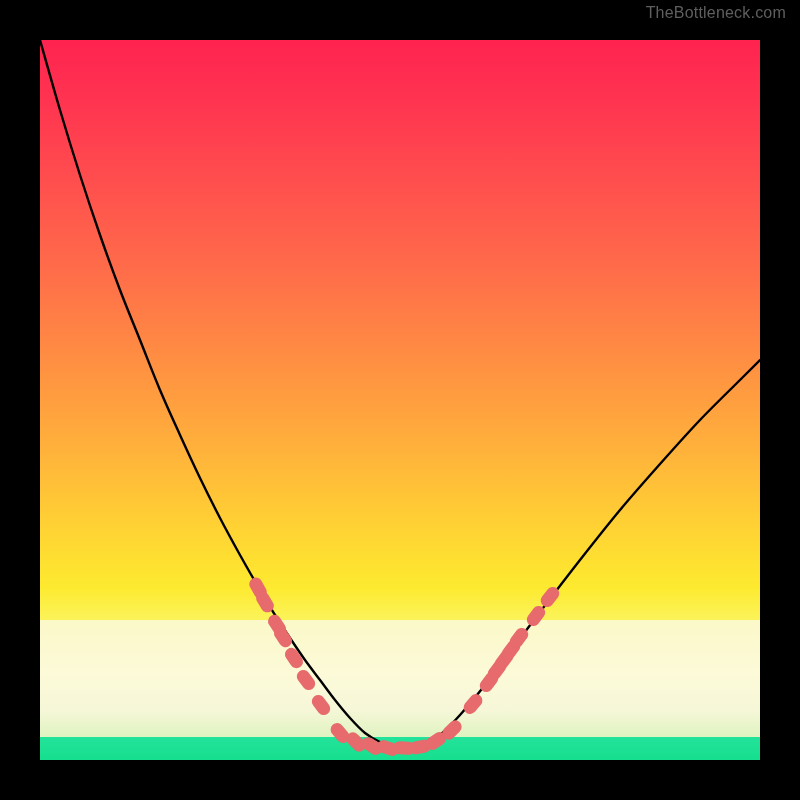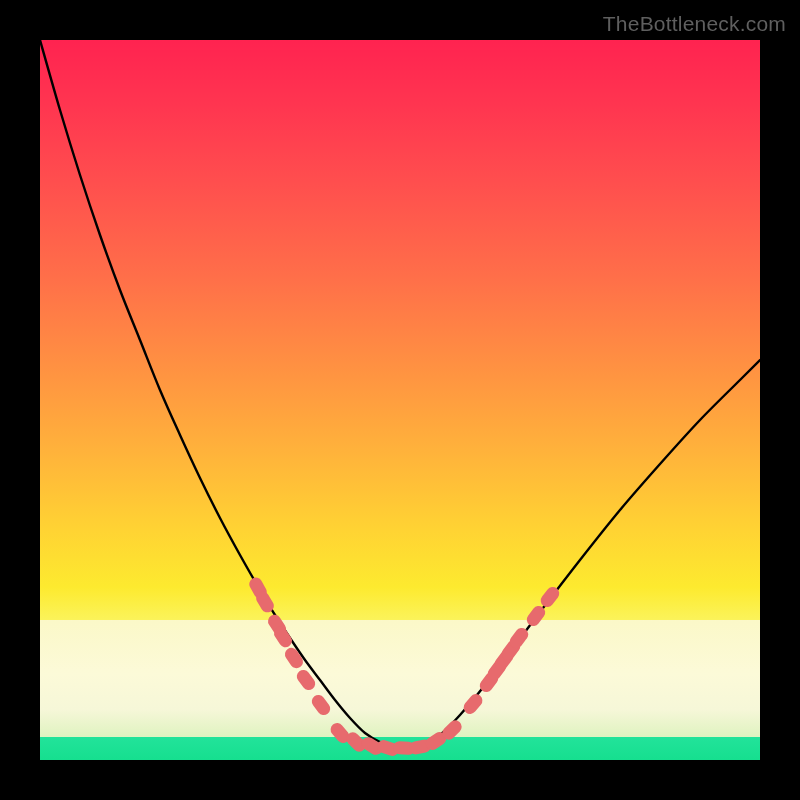--- a/index.html
+++ b/index.html
@@ -12,24 +12,24 @@
     overflow: hidden;
   }
   .frame {
     position: relative;
     width: 800px;
     height: 800px;
     background: #000;
   }
   .watermark {
     position: absolute;
-    top: 12px;
+    top: 4px;
     right: 14px;
     color: #5f5f5f;
-    font-size: 21px;
+    font-size: 16px;
     font-weight: 400;
     letter-spacing: 0.2px;
     z-index: 10;
   }
   .plot-area {
     position: absolute;
     left: 40px;
     top: 40px;
     width: 720px;
     height: 720px;

